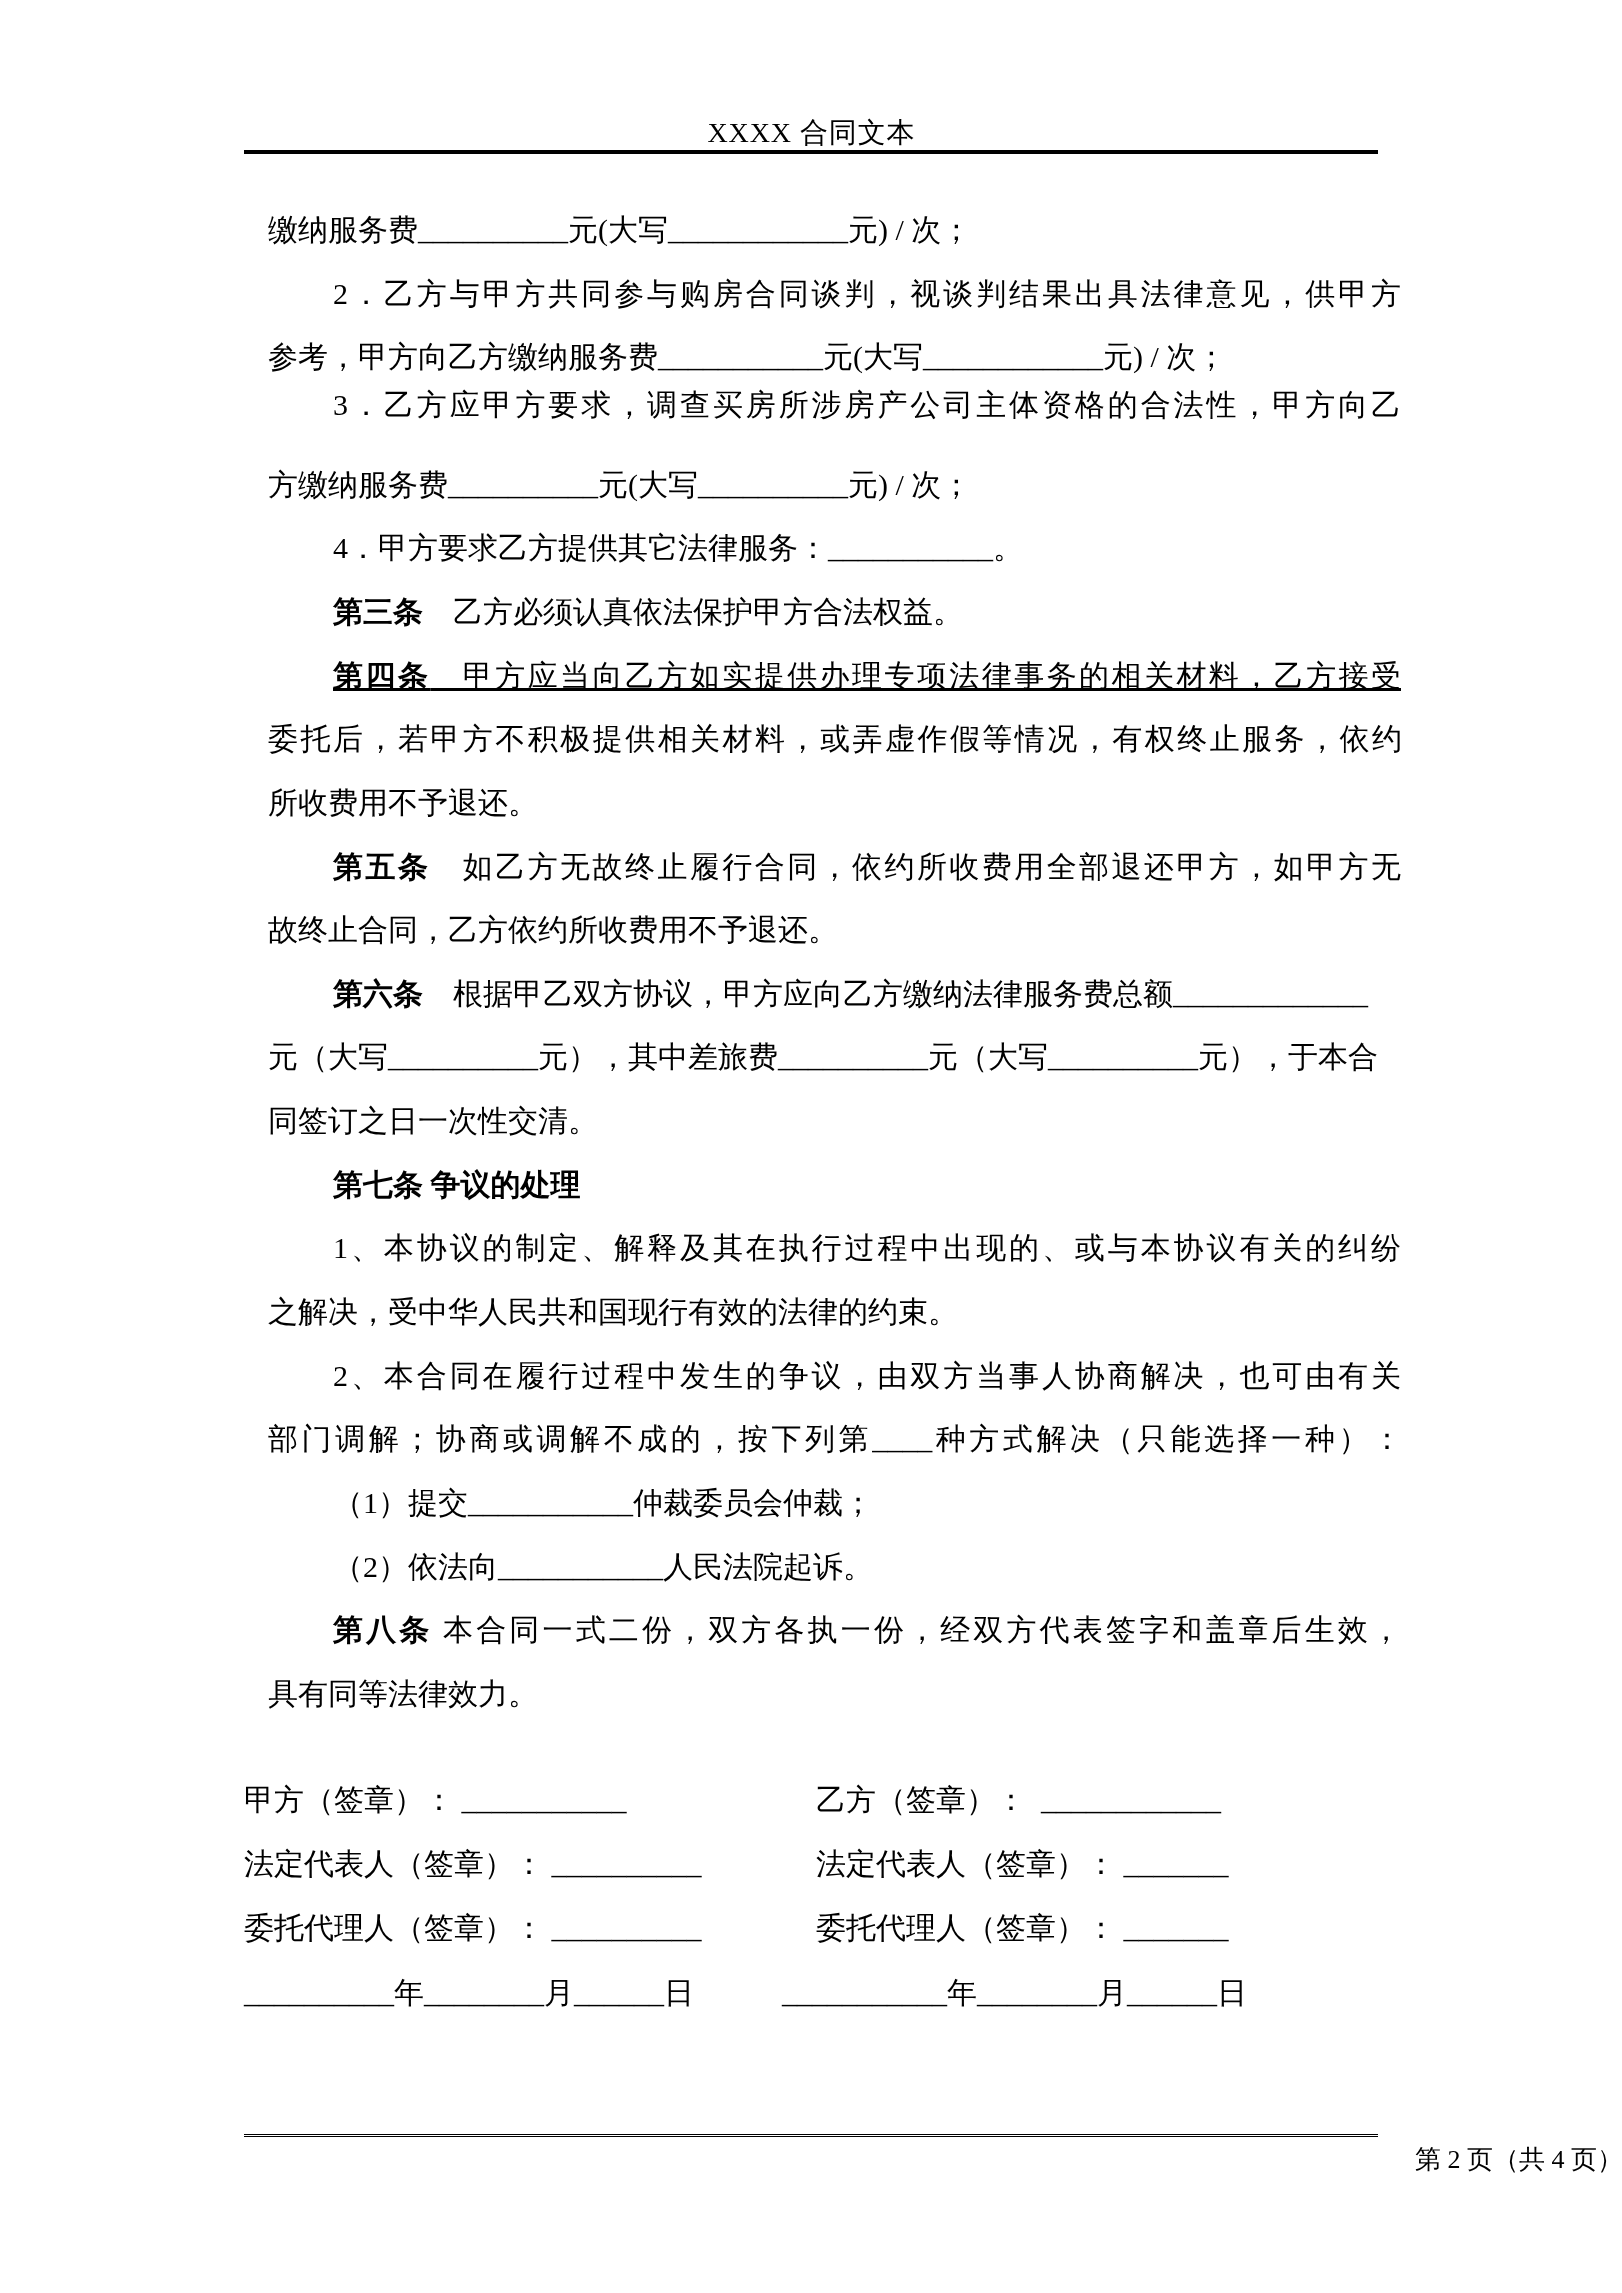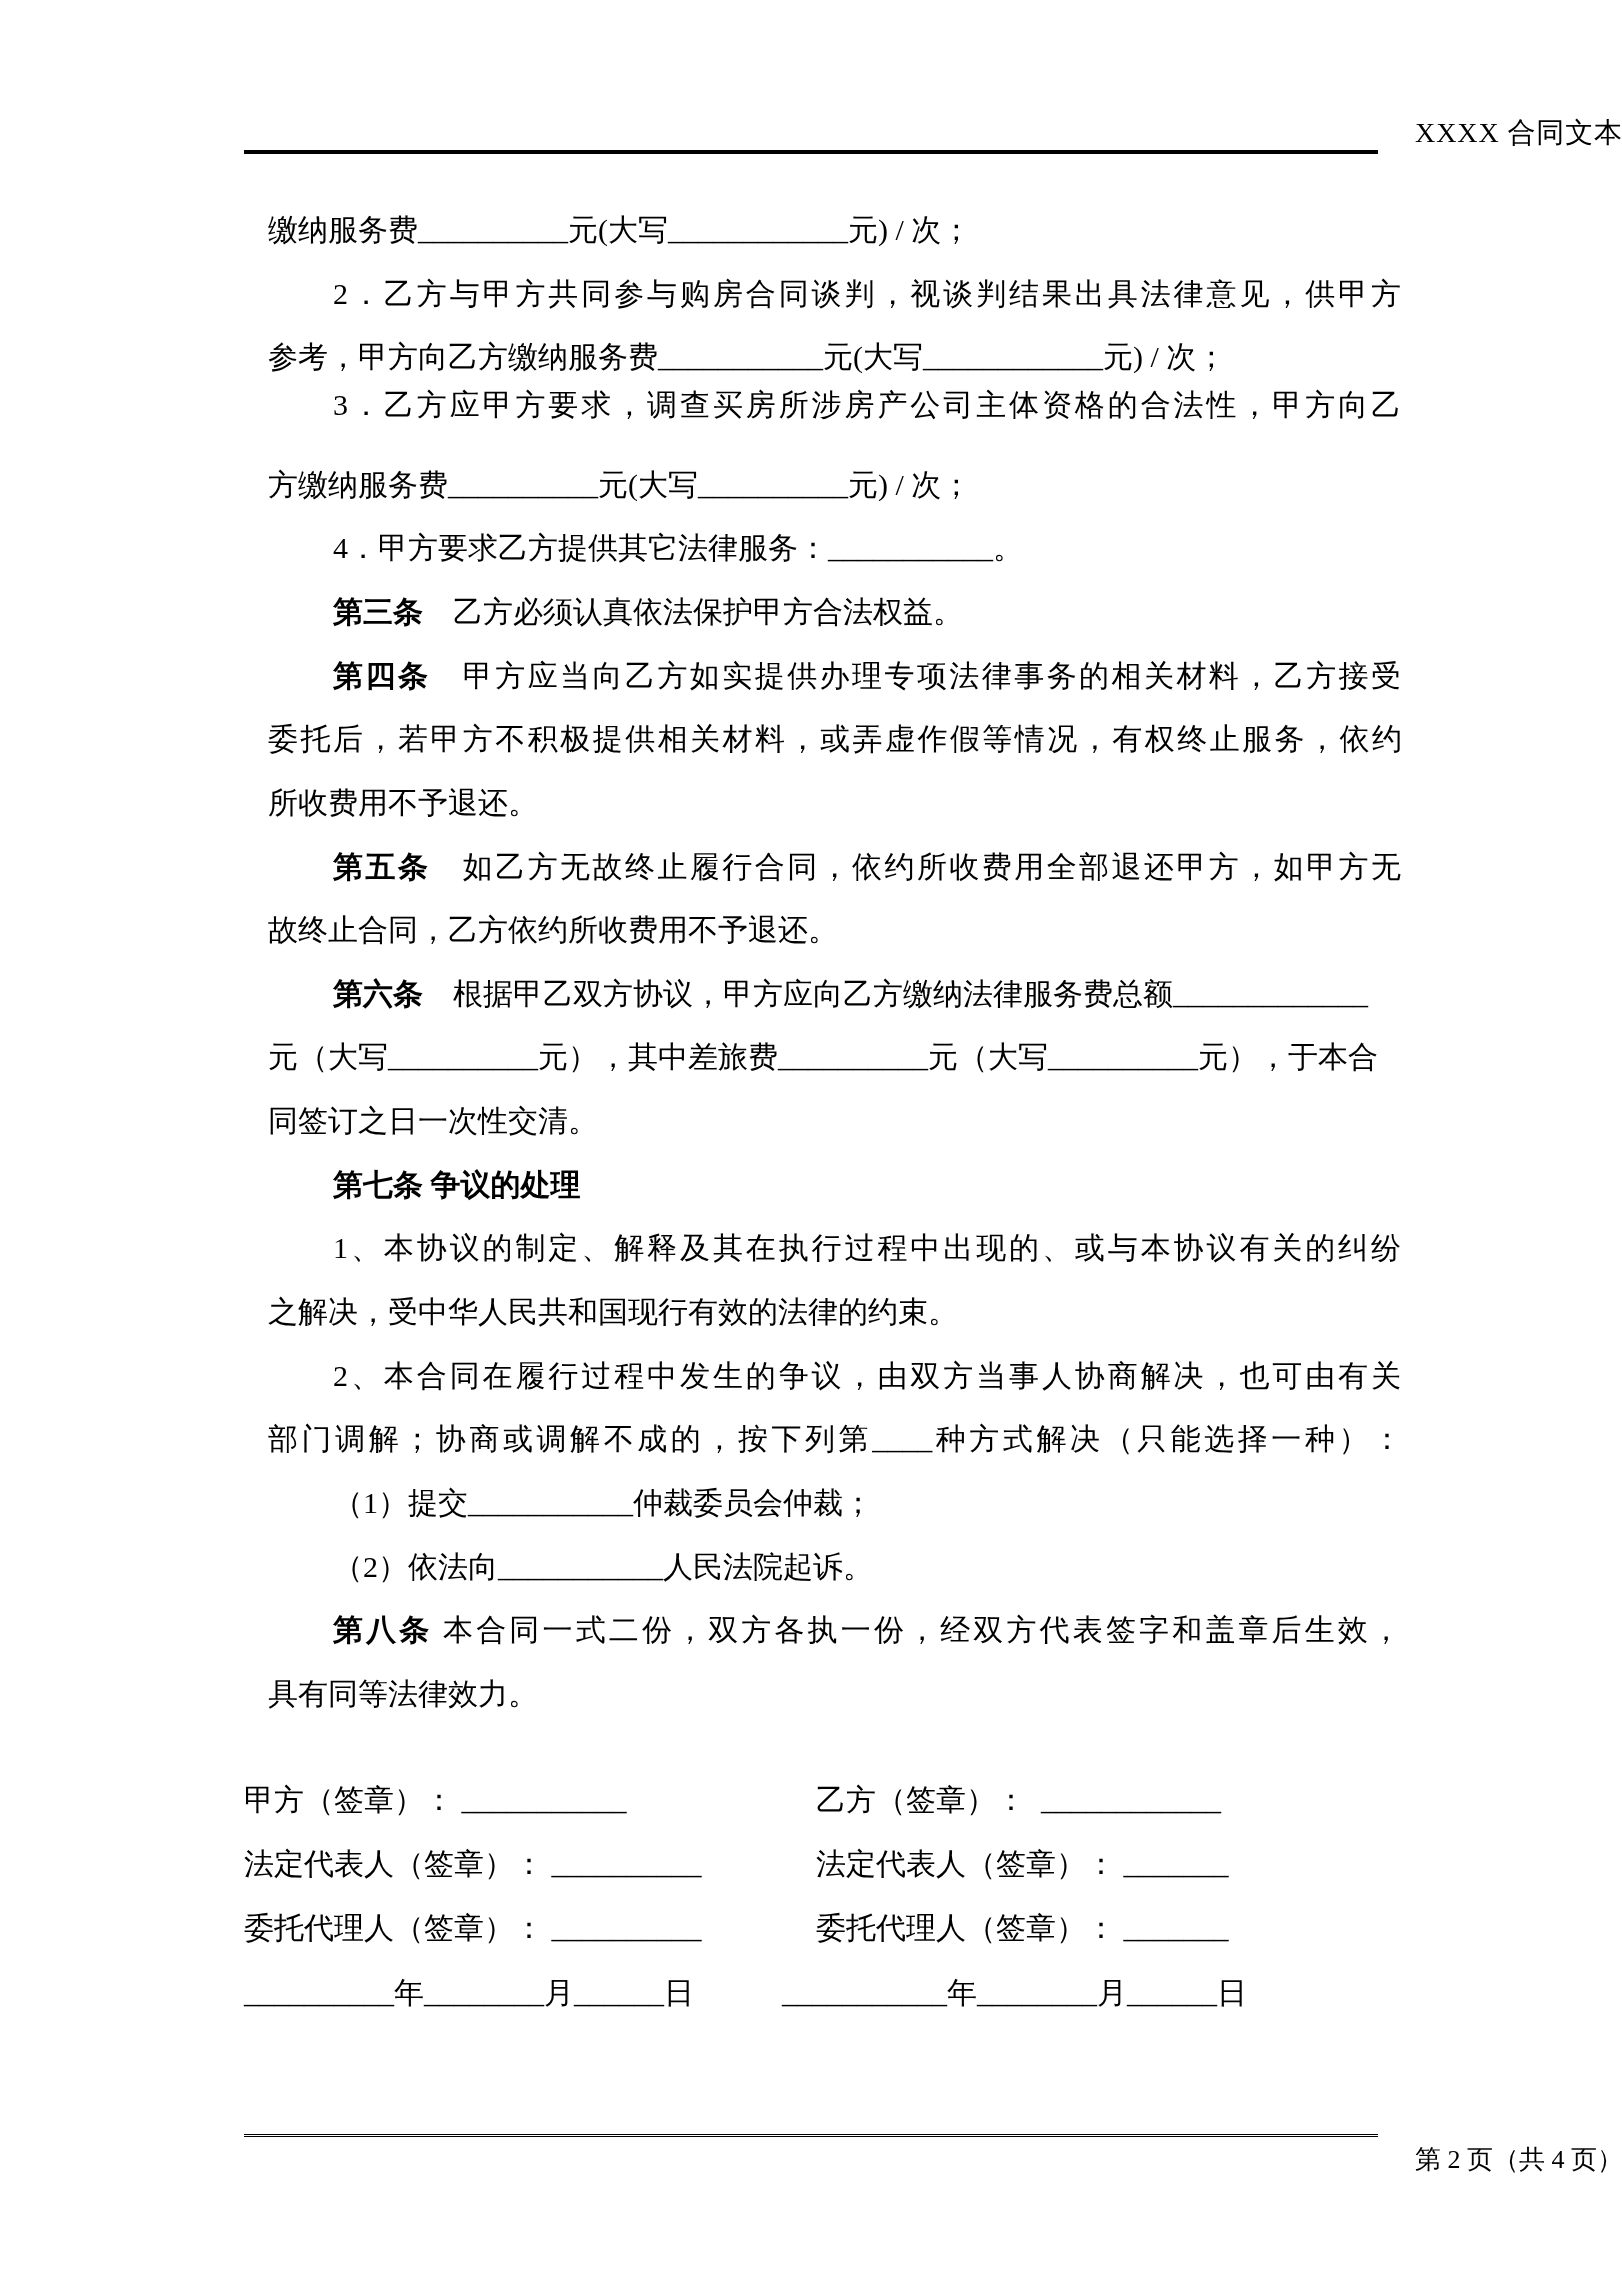--- a/index.html
+++ b/index.html
@@ -9,21 +9,21 @@
     height: 2294px;
     background: #ffffff;
     color: #000000;
     font-family: "Liberation Serif", "DejaVu Serif", serif;
     overflow: hidden;
   }
   .header-title {
     position: absolute;
     left: 0; top: 115px;
     width: 100%;
-    text-align: right;
+    text-align: center;
     font-size: 28px;
     line-height: 35px;
     letter-spacing: 0.9px;
   }
   .header-rule {
     position: absolute;
     left: 244px; top: 150px;
     width: 1134px; height: 3.6px;
     background: #000000;
   }
@@ -78,21 +78,21 @@
   <div class="header-rule"></div>
 
   <div class="body-lines" id="body-lines">
       <div class="bline" style="top: 209px;"><span>缴纳服务费__________元(大写____________元) / 次；</span></div>
       <div class="bline ind full" style="top: 273px;"><span>2．乙方与甲方共同参与购房合同谈判，视谈判结果出具法律意见，供甲方</span></div>
       <div class="bline" style="top: 336px;"><span>参考，甲方向乙方缴纳服务费___________元(大写____________元) / 次；</span></div>
       <div class="bline ind full" style="top: 384px;"><span>3．乙方应甲方要求，调查买房所涉房产公司主体资格的合法性，甲方向乙</span></div>
       <div class="bline" style="top: 464px;"><span>方缴纳服务费__________元(大写__________元) / 次；</span></div>
       <div class="bline ind" style="top: 527px;"><span>4．甲方要求乙方提供其它法律服务：___________。</span></div>
       <div class="bline ind" style="top: 591px;"><span class="b">第三条</span><span>　乙方必须认真依法保护甲方合法权益。</span></div>
-      <div class="bline ind full" style="top: 655px;"><span class="b">第四条</span><span>　甲方应当向乙方如实提供办理专项法律事务的相关材料，乙方接受</span></div>
+      <div class="bline ind full" style="top: 655px; text-decoration: underline;"><span class="b">第四条</span><span>　甲方应当向乙方如实提供办理专项法律事务的相关材料，乙方接受</span></div>
       <div class="bline full" style="top: 718px;"><span>委托后，若甲方不积极提供相关材料，或弄虚作假等情况，有权终止服务，依约</span></div>
       <div class="bline" style="top: 782px;"><span>所收费用不予退还。</span></div>
       <div class="bline ind full" style="top: 846px;"><span class="b">第五条</span><span>　如乙方无故终止履行合同，依约所收费用全部退还甲方，如甲方无</span></div>
       <div class="bline" style="top: 909px;"><span>故终止合同，乙方依约所收费用不予退还。</span></div>
       <div class="bline ind" style="top: 973px;"><span class="b">第六条</span><span>　根据甲乙双方协议，甲方应向乙方缴纳法律服务费总额_____________</span></div>
       <div class="bline" style="top: 1036px;"><span>元（大写__________元），其中差旅费__________元（大写__________元），于本合</span></div>
       <div class="bline" style="top: 1100px;"><span>同签订之日一次性交清。</span></div>
       <div class="bline ind" style="top: 1164px;"><span class="b">第七条 争议的处理</span></div>
       <div class="bline ind full" style="top: 1227px;"><span>1、本协议的制定、解释及其在执行过程中出现的、或与本协议有关的纠纷</span></div>
       <div class="bline" style="top: 1291px;"><span>之解决，受中华人民共和国现行有效的法律的约束。</span></div>

